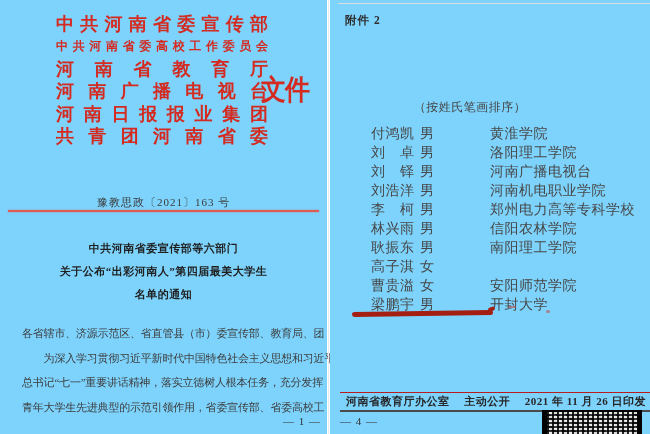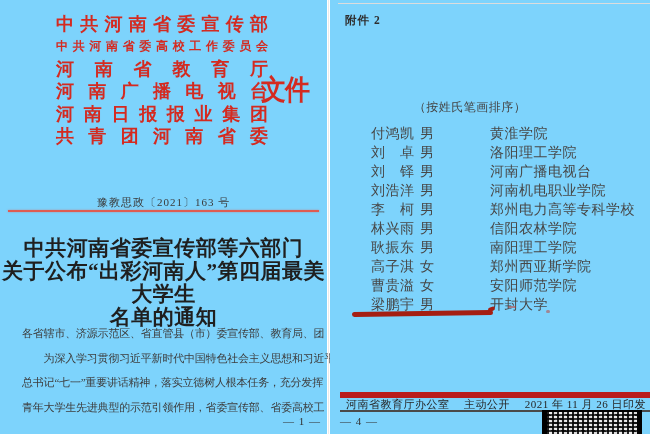--- a/index.html
+++ b/index.html
@@ -24,21 +24,21 @@
   .wenjian {
     position:absolute; left:261px; top:71px; color:#d42a20;
     font-weight:bold; font-size:25px; letter-spacing:-1px;
     transform:scaleY(1.12); transform-origin:top left; white-space:nowrap;
   }
   .doc-number { position:absolute; left:0; top:180px; width:327px; text-align:center;
     font-size:11px; color:#3b3b3b; letter-spacing:1px;margin-top:15px; }
   .red-rule { position:absolute; left:8px; top:210px; width:311px; height:2px;
     background:#de5c52; box-shadow:0 0 2px rgba(222,92,82,.6); }
   .notice-title { position:absolute; left:0; top:237px; width:327px; text-align:center;
-    font-weight:bold; color:#1f1f1f; font-size:21px; line-height:23px; letter-spacing:.5px; }
+    font-weight:bold; color:#1f1f1f; font-size:11px; line-height:23px; letter-spacing:.5px; }
   .notice-body { position:absolute; left:22px; top:321px; width:301px;
     font-size:11px; line-height:24.6px; color:#3c3c3c; letter-spacing:-.2px; }
   .notice-body div { white-space:nowrap; }
   .pgnum { position:absolute; font-size:11px; color:#333; letter-spacing:1px; }
   .pgnum-left  { right:6px; top:415px; }
   .pgnum-right { left:10px; top:415px; }
 
   
   .top-edge { position:absolute; left:8px; top:3px; right:0; height:1px; background:#dcdcdc; }
   .attachment-label { position:absolute; left:15px; top:13px; font-size:11.5px;
@@ -56,23 +56,23 @@
   .red-marker { position:absolute; left:22px; top:187px; width:141px; height:5px;
     background:#a51e12; border-radius:3px; transform:rotate(-.8deg); }
   .red-marker::after { content:""; position:absolute; right:-2px; top:-3px; width:7px; height:4px;
     background:#a51e12; border-radius:2px; transform:rotate(-18deg); }
   .marker-dot-1 { position:absolute; left:178px; top:182px; width:8px; height:2px;
     background:#c4392b; opacity:.55; border-radius:1px; }
   .marker-dot-2 { position:absolute; left:216px; top:186px; width:4px; height:3px;
     background:#c4392b; opacity:.5; border-radius:2px; }
 
   .annex-footer { position:absolute; left:10px; right:0; top:392px; height:20px;
-    border-top:6px solid #b91c1c; border-bottom:2px solid #4a4a4a;
+    border-top:1px solid #b91c1c; border-bottom:2px solid #4a4a4a;
     display:flex; align-items:center; justify-content:space-between;
-    padding:0 4px 0 6px; font-size:11px; font-weight:normal; color:#262626; letter-spacing:.5px; }
+    padding:0 4px 0 6px; font-size:11px; font-weight:bold; color:#262626; letter-spacing:.5px; }
   .qr { position:absolute; left:212px; top:410px; width:100px; height:26px;
     border-left:5px solid #000; border-right:5px solid #000; border-top:2px solid #000;
     background:
       repeating-linear-gradient(90deg, rgba(0,0,0,.85) 0 2px, rgba(255,255,255,0) 2px 5px),
       repeating-linear-gradient(0deg,  rgba(20,20,20,.8) 0 2px, rgba(240,240,240,.9) 2px 4px),
       repeating-linear-gradient(45deg, #111 0 3px, #d8d8d8 3px 7px); }
 </style>
 </head>
 <body>
 
@@ -150,21 +150,20 @@
         <span class="w-school">信阳农林学院</span>
       </div>
       <div class="winner-row">
         <span class="w-name">耿振东</span>
         <span class="w-gender">男</span>
         <span class="w-school">南阳理工学院</span>
       </div>
       <div class="winner-row">
         <span class="w-name">高子淇</span>
         <span class="w-gender">女</span>
-        <span class="w-school">郑州西亚斯学院</span>
       </div>
       <div class="winner-row">
         <span class="w-name">曹贵溢</span>
         <span class="w-gender">女</span>
         <span class="w-school">安阳师范学院</span>
       </div>
       <div class="winner-row">
         <span class="w-name">梁鹏宇</span>
         <span class="w-gender">男</span>
         <span class="w-school">开封大学</span>

